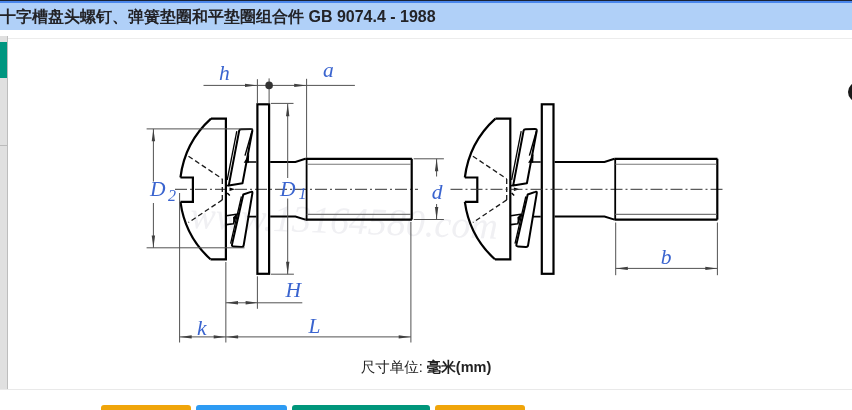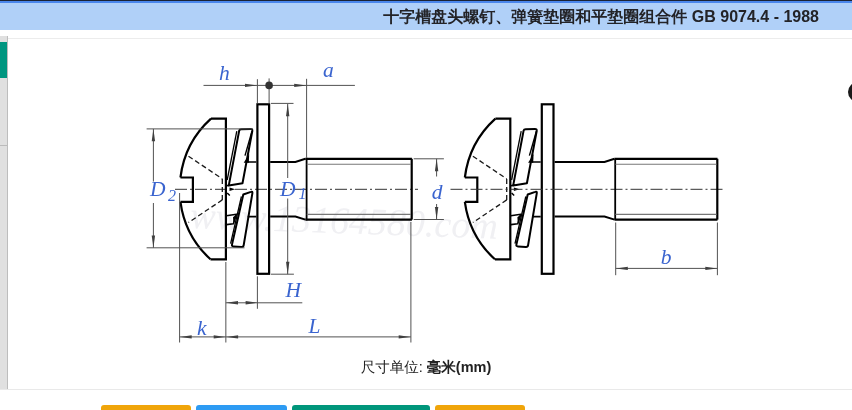--- a/index.html
+++ b/index.html
@@ -1,21 +1,21 @@
 <!DOCTYPE html>
 <html><head>
 <meta charset="utf-8">
 <style>
   html,body{margin:0;padding:0;}
   body{width:852px;height:410px;position:relative;overflow:hidden;background:#fff;
        font-family:"Liberation Sans", sans-serif;}
   .topbar{position:absolute;left:0;top:0;width:852px;height:1px;background:#1a2335;}
   .blueline{position:absolute;left:0;top:1px;width:852px;height:2.2px;background:#4a86ec;}
   .header{position:absolute;left:0;top:3.2px;width:852px;height:27.2px;background:#b0d0f8;}
-  .title{position:absolute;left:0;top:7px;width:819px;text-align:right;
+  .title{position:absolute;left:0;top:7px;width:819px;text-align:left;
          font-size:16px;font-weight:bold;color:#232327;letter-spacing:0px;}
   .rule1{position:absolute;left:8px;top:38px;width:844px;height:1px;background:#ececec;}
   .rule2{position:absolute;left:0px;top:388.5px;width:852px;height:1px;background:#e9e9e9;}
   .sidebar{position:absolute;left:0;top:36px;width:6.5px;height:353px;background:#e0e0e0;
            border-right:1px solid #bdbdbd;}
   .sideteal{position:absolute;left:0;top:42px;width:6.5px;height:36px;background:#009680;}
   .sideline{position:absolute;left:0;top:145px;width:6.5px;height:1px;background:#bbb;}
   .circ{position:absolute;left:848px;top:82px;width:20px;height:20px;border-radius:50%;
         background:#1a1a1a;}
   .btn{position:absolute;top:405px;height:10px;border-radius:3px 3px 0 0;}

